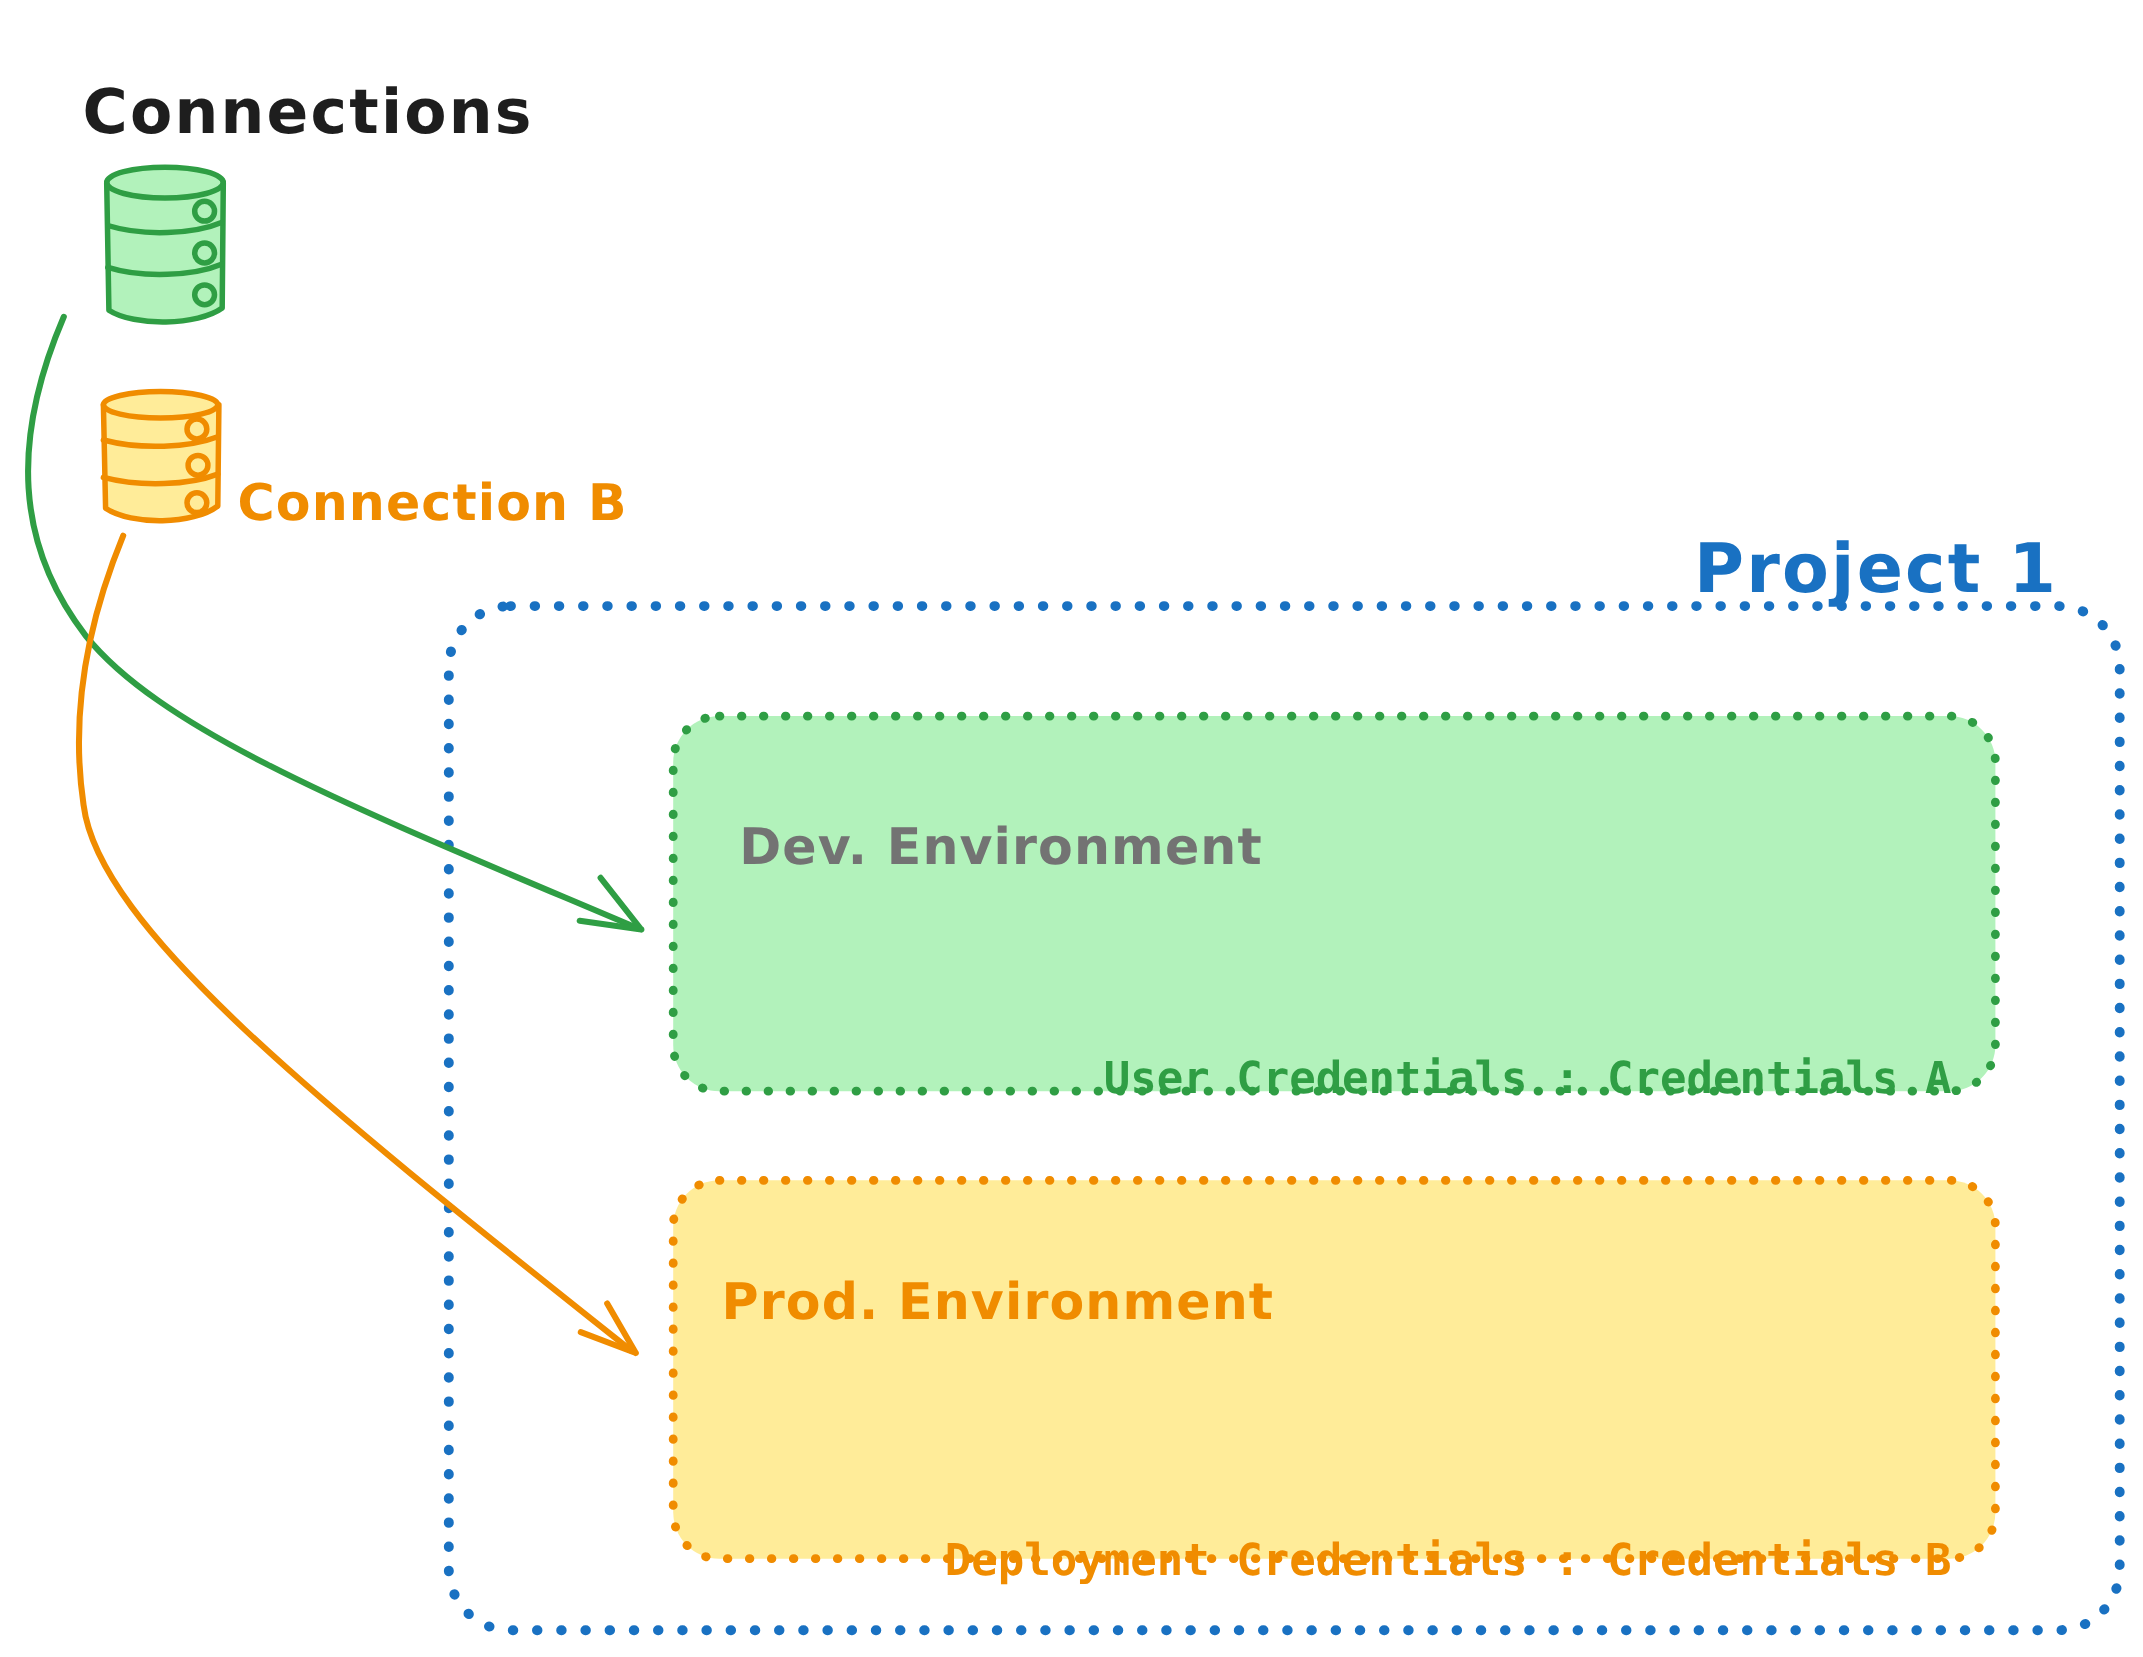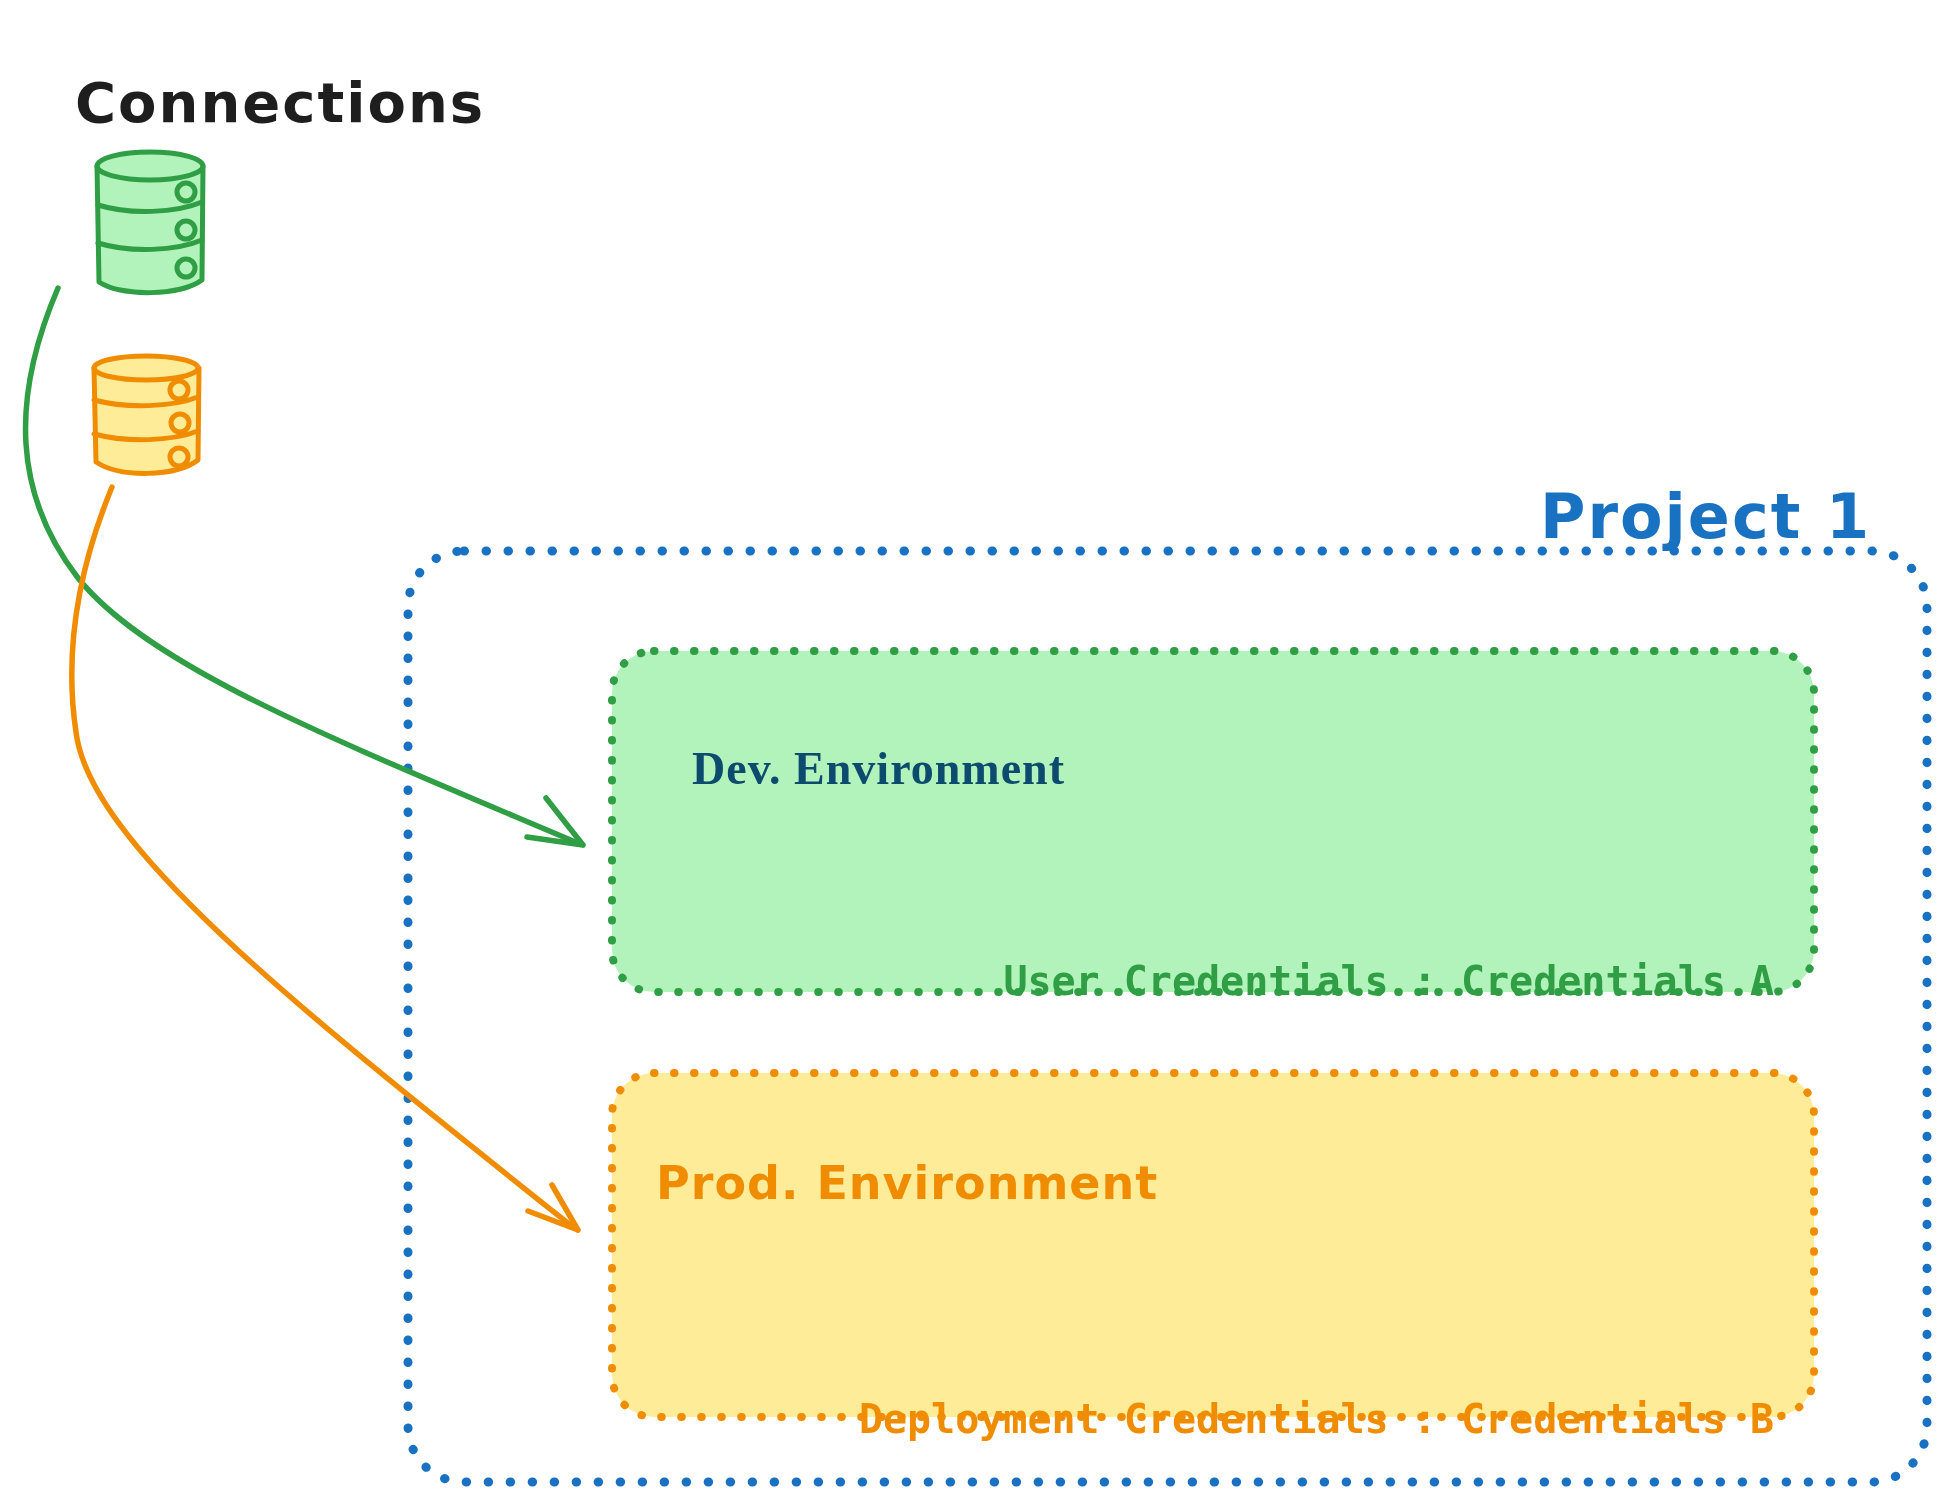--- a/index.html
+++ b/index.html
@@ -11,21 +11,21 @@
     overflow: hidden;
     font-family: "DejaVu Sans", sans-serif;
   }
   .layer { position: absolute; left: 0; top: 0; }
   .txt { position: absolute; white-space: nowrap; font-weight: bold; margin-top: 48px; }
   .title-text        { left: 75px;  top: 22px;   font-size: 56px; letter-spacing: 2px; color: #1e1e1e; }
   .conn-a-label      { left: 226px; top: 184px;  font-size: 46px; letter-spacing: 1px; color: #2f9e44; }
   .conn-b-label      { left: 216px; top: 382px;  font-size: 46px; letter-spacing: 1px; color: #f08c00; }
   .project-label     { left: 1540px; top: 432px; font-size: 62px; letter-spacing: 2px; color: #1971c2; }
   .env-name          { font-size: 46px; letter-spacing: 1px; }
-  .dev-name          { left: 692px; top: 694px;  color: #0c4a6e; font-family: Liberation Serif, serif; }
+  .dev-name          { left: 672px; top: 694px;  color: #737373; }
   .prod-name         { left: 656px; top: 1108px; color: #f08c00; }
   .credentials       { right: 174px; font-family: "DejaVu Sans Mono", monospace; font-size: 40px; font-weight: bold; text-align: left; }
   .dev-credentials   { top: 910px;  color: #2f9e44; }
   .prod-credentials  { top: 1348px; color: #f08c00; }
 </style>
 </head>
 <body>
 
 <div class="canvas">
 
@@ -66,20 +66,21 @@
 
     <g fill="none" stroke-width="5.5" stroke-linecap="round" stroke-linejoin="round" stroke="#f08c00">
       <path d="M 112 487 C 82 560 63 645 76 732 C 90 845 300 1010 574 1228"></path>
       <path d="M 552 1185 L 578 1230 M 528 1211 L 578 1230"></path>
     </g>
   </svg>
 
   <div class="txt title-text">Connections</div>
 
 
+  <div class="txt conn-b-label">Connection B</div>
 
   <div class="txt project-label">Project 1</div>
 
   <div class="txt env-name dev-name">Dev. Environment</div>
 
   <div class="txt credentials dev-credentials">User Credentials : Credentials A</div>
 
   <div class="txt credentials prod-credentials">Deployment Credentials : Credentials B</div>
 
   <div class="txt env-name prod-name">Prod. Environment</div>

